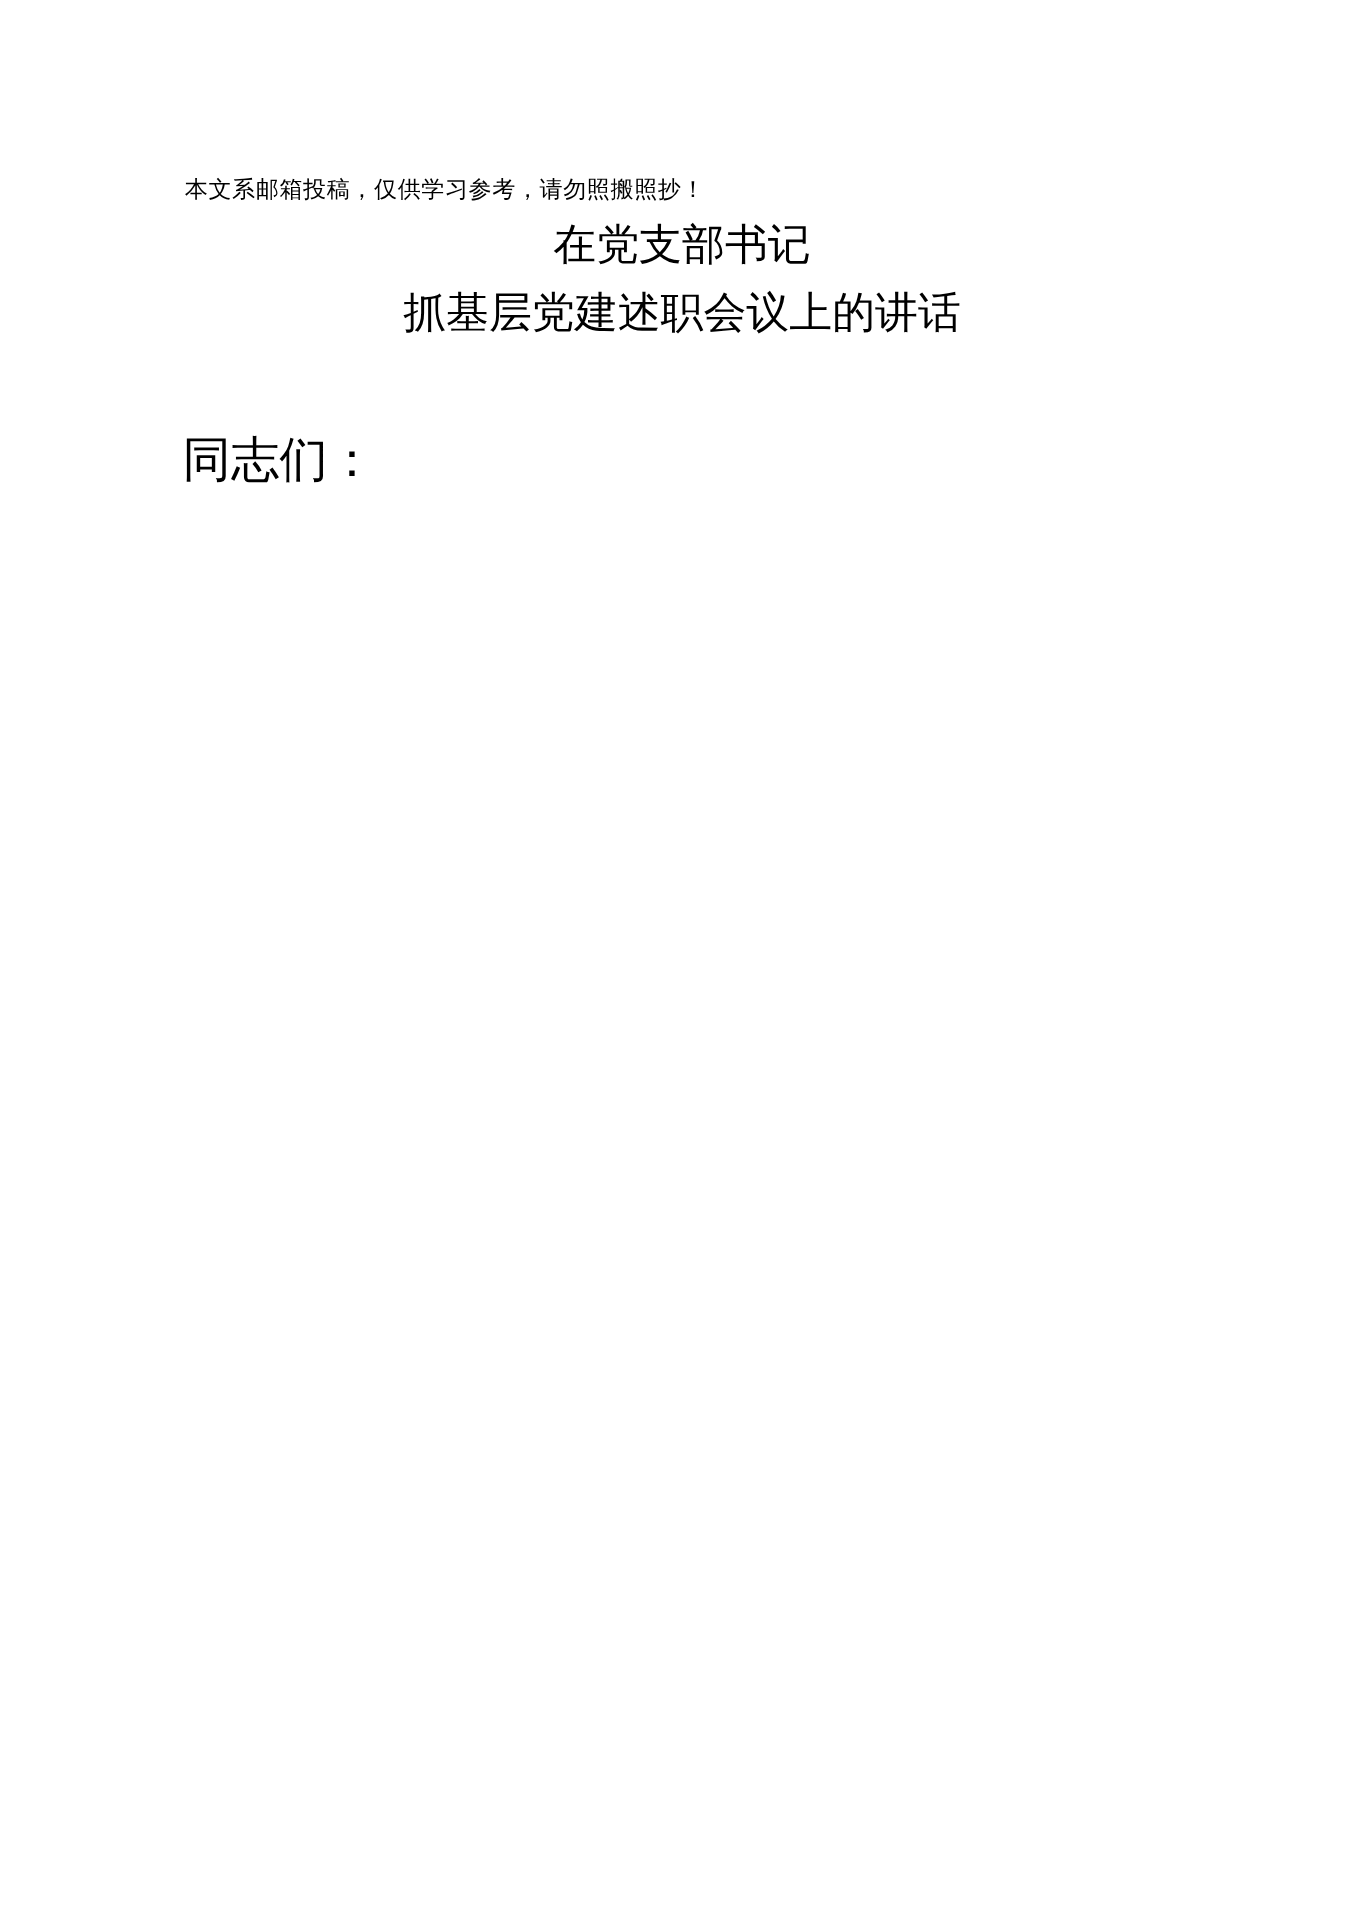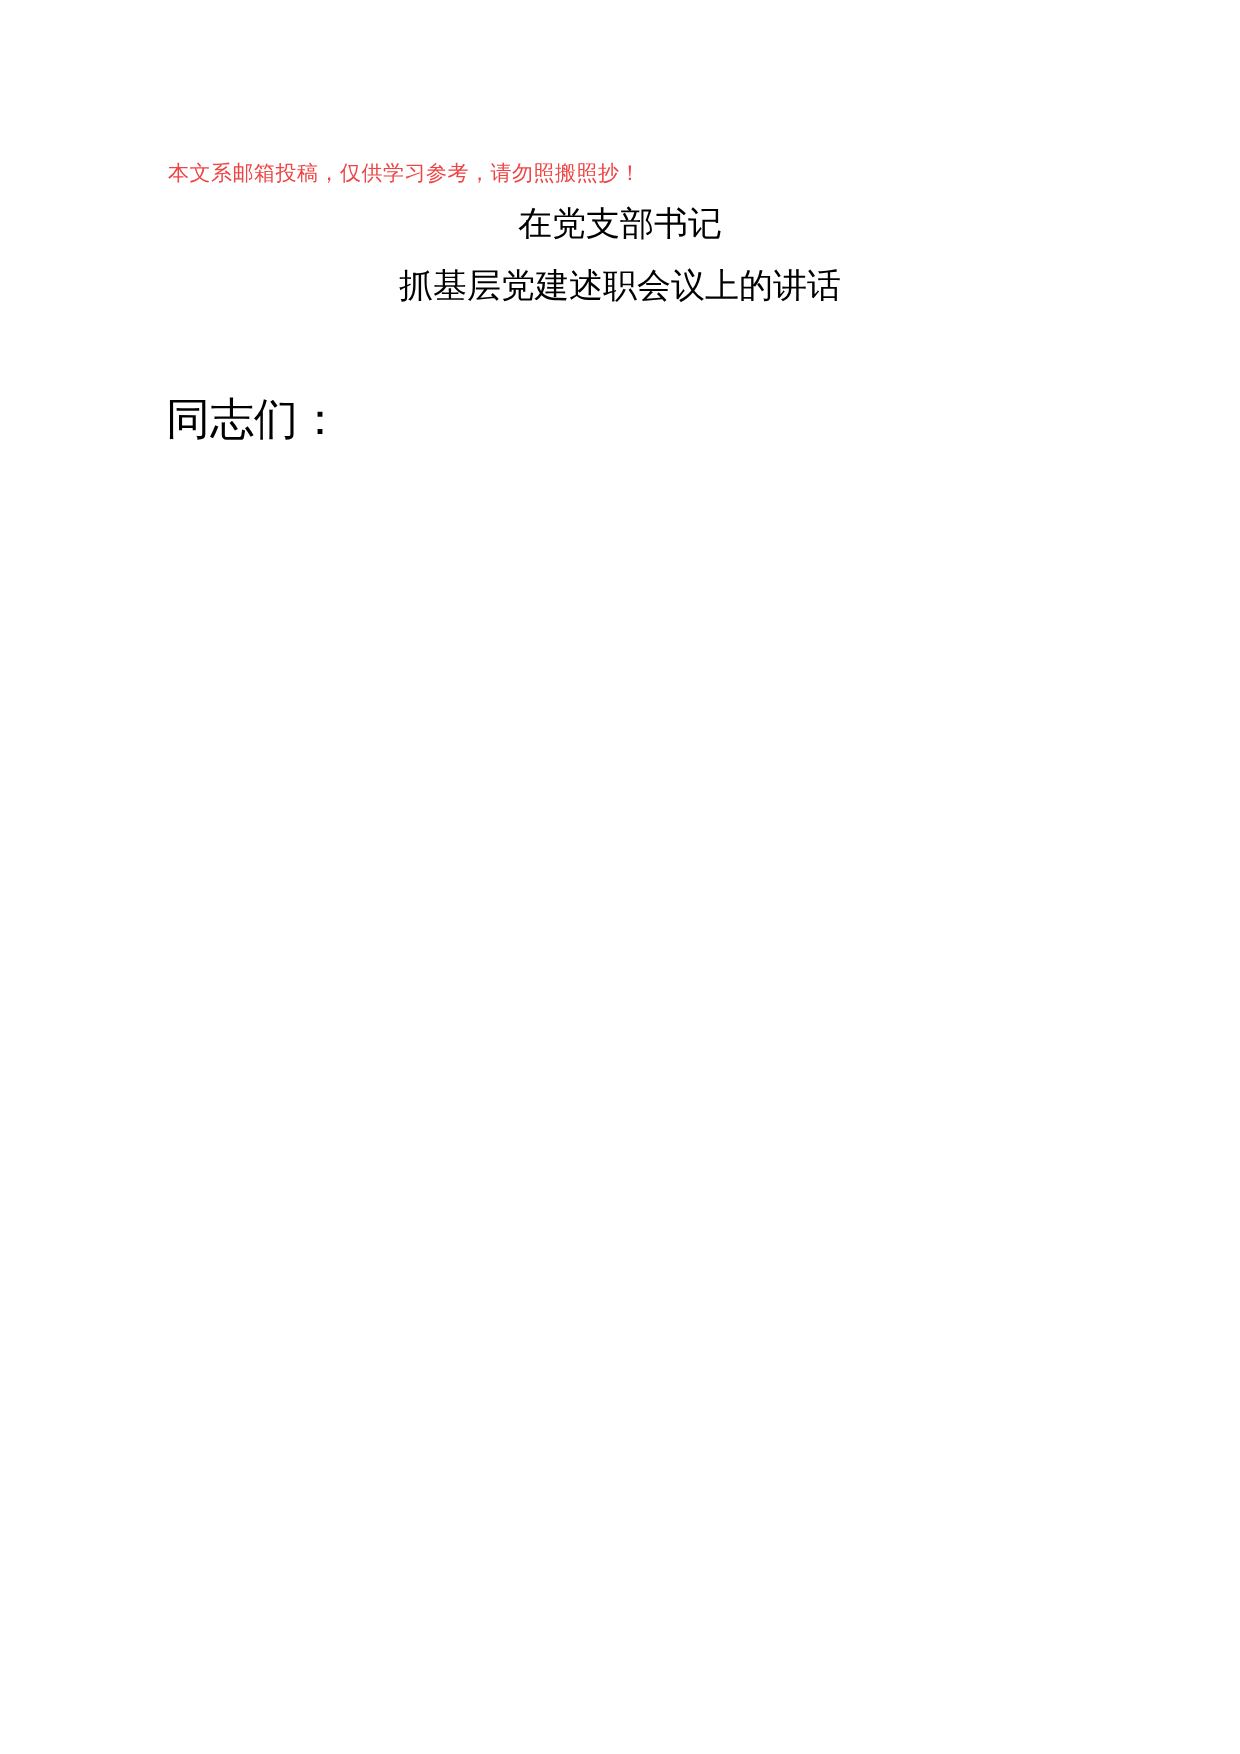--- a/index.html
+++ b/index.html
@@ -15,31 +15,31 @@
     color: #000000;
     font-family: "Liberation Sans", sans-serif;
     overflow: hidden;
   }
   .disclaimer {
     position: absolute;
     left: 168px;
     top: 158px;
     font-size: 21px;
     line-height: 30px;
-    color: #ef4444;
+    color: #000000;
     letter-spacing: 0.5px;
     white-space: nowrap;
   }
   .doc-title {
     position: absolute;
     left: 166px;
     top: 192px;
     width: 908px;
     text-align: center;
-    font-size: 34px;
+    font-size: 39px;
     line-height: 62px;
     font-weight: 400;
     color: #000000;
   }
   .doc-title .t-line {
     display: block;
   }
   .body-text {
     position: absolute;
     left: 166px;

